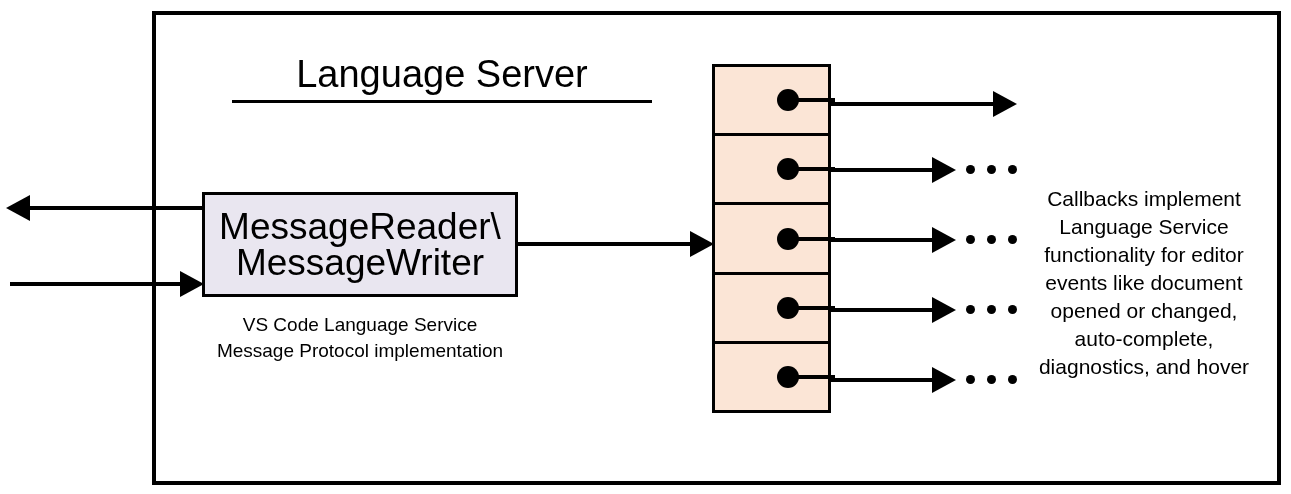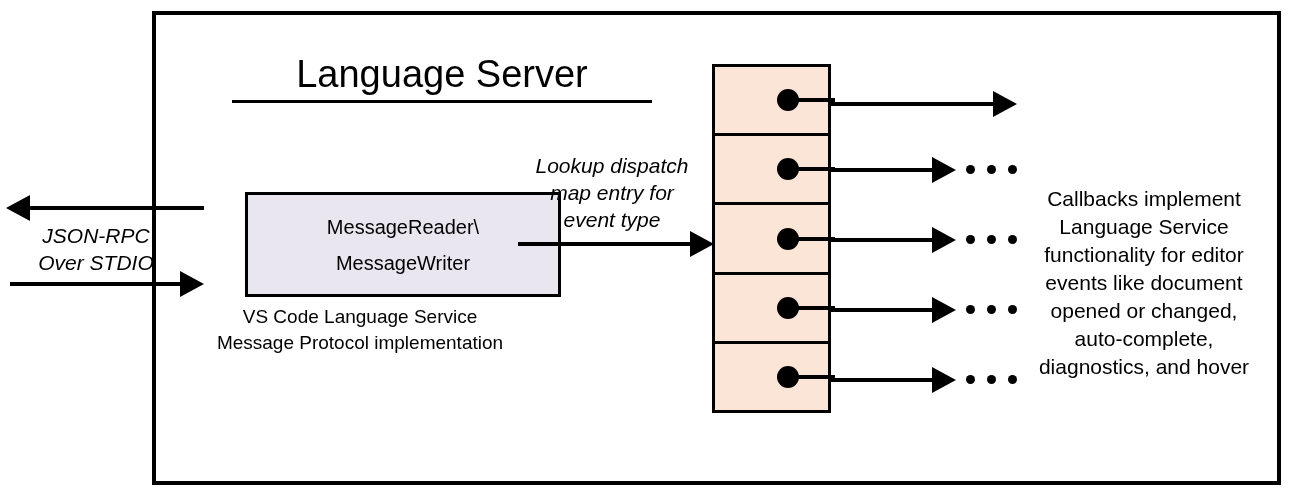--- a/index.html
+++ b/index.html
@@ -56,39 +56,38 @@
     align-items: center;
     justify-content: center;
     text-align: center;
   }
   .box-reader {
     left: 202px;
     top: 192px;
     width: 316px;
     height: 105px;
     background: #e9e6f0;
-    font-size: 20px;
+    font-size: 37px;
     line-height: 36px;
-    margin-left: 43px;
   }
   .box-callback {
     left: 1017px;
     top: 29px;
     width: 253px;
     height: 139px;
     background: #e6eedd;
     font-size: 27px;
     line-height: 36px;
   }
   .box-text { white-space: pre-line; }
 
   
   .reader-caption {
     left: 190px;
-    top: 304px;
+    top: 312px;
     width: 340px;
     text-align: center;
     font-size: 19px;
     line-height: 26px;
     white-space: pre-line;
   }
 
   
   .dispatch-map {
     left: 712px;
@@ -215,35 +214,30 @@
   <div class="abs server-frame"></div>
 
   <div class="abs server-title">Language Server</div>
 
   <div class="abs hline" style="left:28px; top:206px; width:176px;"></div>
   <div class="abs arrow-left" style="left:6px; top:195px;"></div>
 
   <div class="abs hline" style="left:10px; top:282px; width:172px;"></div>
   <div class="abs arrow-right" style="left:180px; top:271px;"></div>
 
-  <div class="abs annot annot-jsonrpc">JSON-RPC
-Over STDIO</div>
 
   <div class="abs box box-reader">
     <span class="box-text">MessageReader\
 MessageWriter</span>
   </div>
   <div class="abs reader-caption">VS Code Language Service
 Message Protocol implementation</div>
 
   <div class="abs hline" style="left:518px; top:242px; width:176px;"></div>
   <div class="abs arrow-right" style="left:690px; top:231px;"></div>
-  <div class="abs annot annot-lookup">Lookup dispatch
-map entry for
-event type</div>
 
   <div class="abs dispatch-map">
     <div class="dispatch-row">
       <span class="dot"></span>
       <span class="dot-stub"></span>
     </div>
     <div class="dispatch-row">
       <span class="dot"></span>
       <span class="dot-stub"></span>
     </div>

